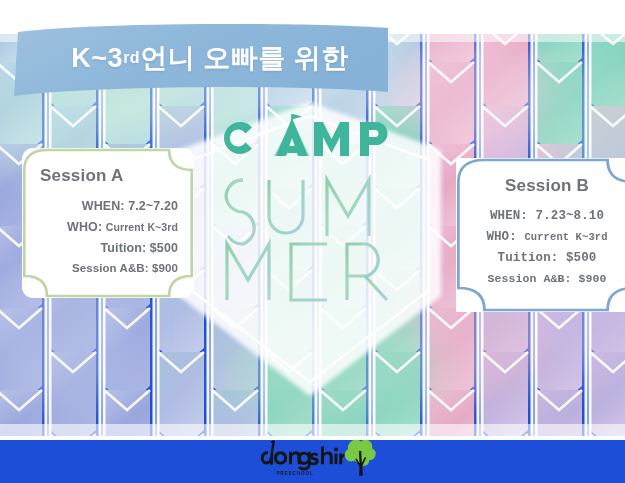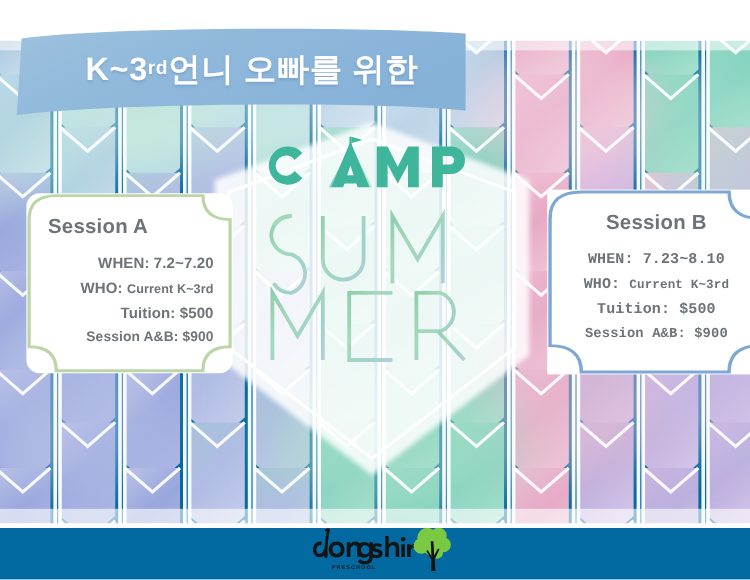--- a/index.html
+++ b/index.html
@@ -9,21 +9,21 @@
     height: 483px;
     overflow: hidden;
     background: #ffffff;
     font-family: "Liberation Sans", sans-serif;
   }
 
   #poster {
     position: relative;
     width: 625px;
     height: 483px;
-    background: #0369a1;
+    background: #1d4ed8;
     overflow: hidden;
   }
 
   
   #bg-pattern {
     position: absolute;
     left: 0; top: 0;
     width: 625px; height: 483px;
   }
 
@@ -88,21 +88,21 @@
     position: absolute;
     background: #ffffff;
     padding: 18px 16px 14px 18px;
   }
   .session-card .card-frame {
     position: absolute;
     left: 0; top: 0; width: 100%; height: 100%;
     pointer-events: none;
   }
   #session-a {
-    left: 22px; top: 161px;
+    left: 22px; top: 148px;
     width: 172px; height: 150px; border-radius: 11px;
   }
   #session-b {
     left: 456px; top: 158px;
     width: 180px; height: 154px;
   }
 
   .card-title {
     font-size: 17px;
     font-weight: bold;

